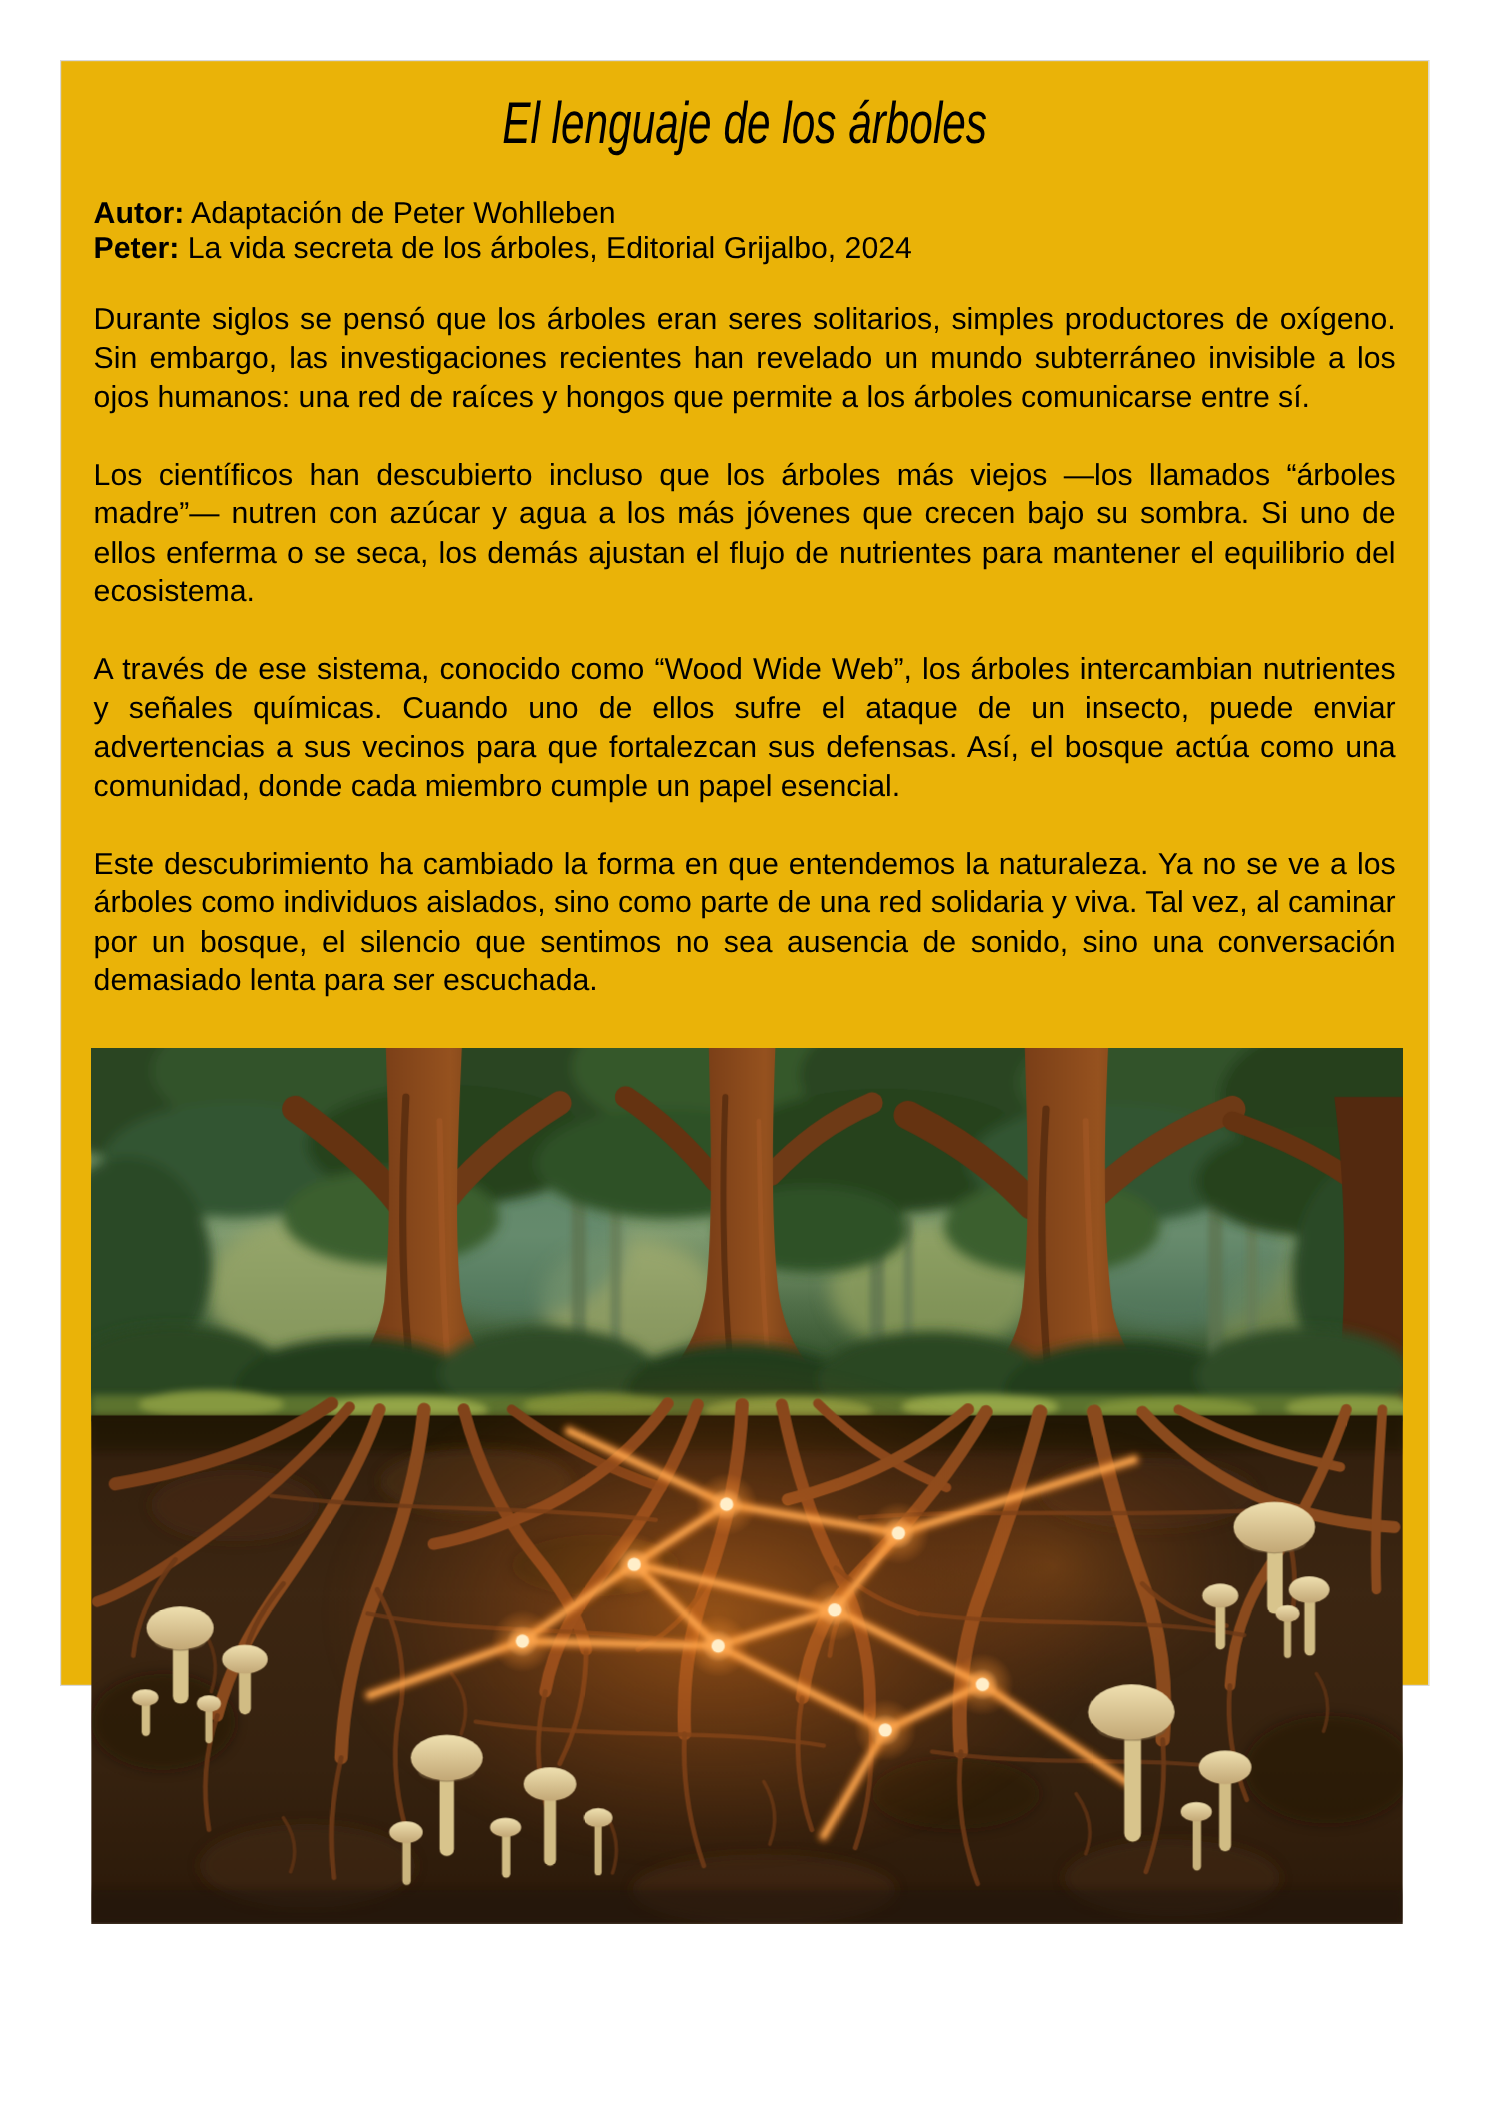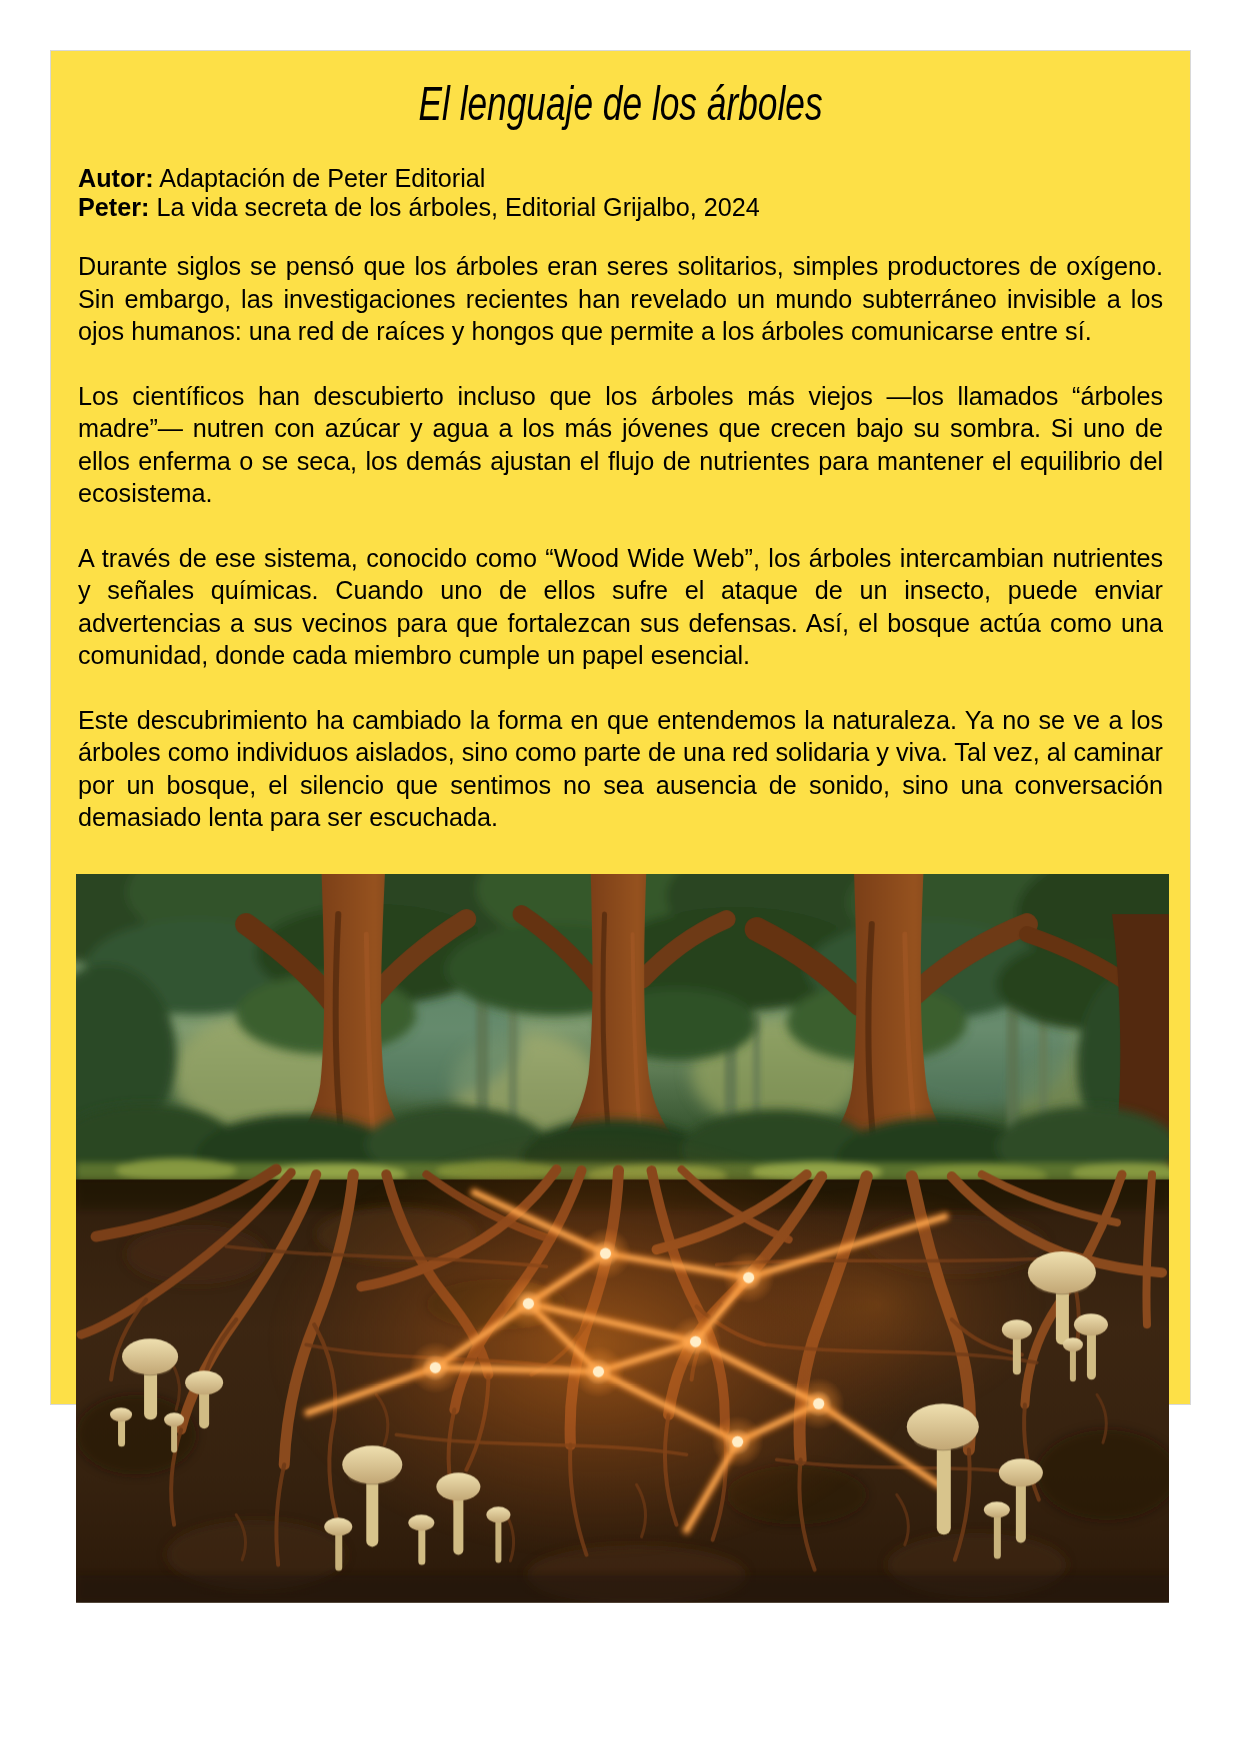--- a/index.html
+++ b/index.html
@@ -7,21 +7,21 @@
     width:1241px;height:1754px;
     background:#ffffff;
     font-family:"Liberation Sans", sans-serif;
     color:#000;
     overflow:hidden;
     position:relative;
   }
   .page-card{
     position:absolute;left:50px;top:50px;
     width:1141px;height:1355px;
-    background:#fde047;
+    background:#eab308;
     border:1px solid #d8d8d8;
     box-sizing:border-box;
   }
   .content{padding:0 27px;}
   .doc-title{
     margin:23px 0 0 0;
     text-align:center;
     font-style:italic;
     font-weight:400;
     font-size:49px;
@@ -53,21 +53,21 @@
 </style>
 </head>
 <body>
 
 <div class="page-card">
   <div class="content">
 
     <h1 class="doc-title">El lenguaje de los árboles</h1>
 
     <div class="meta">
-      <div><b>Autor:</b> <span>Adaptación de Peter Editorial</span></div>
+      <div><b>Autor:</b> <span>Adaptación de Peter Wohlleben</span></div>
       <div><b>Peter:</b> <span class="book">La vida secreta de los árboles</span><span>, Editorial Grijalbo, 2024</span></div>
     </div>
 
     <p class="para first">Durante siglos se pensó que los árboles eran seres solitarios, simples productores de oxígeno. Sin embargo, las investigaciones recientes han revelado un mundo subterráneo invisible a los ojos humanos: una red de raíces y hongos que permite a los árboles comunicarse entre sí.</p>
     <p class="para">Los científicos han descubierto incluso que los árboles más viejos —los llamados “árboles madre”— nutren con azúcar y agua a los más jóvenes que crecen bajo su sombra. Si uno de ellos enferma o se seca, los demás ajustan el flujo de nutrientes para mantener el equilibrio del ecosistema.</p>
     <p class="para">A través de ese sistema, conocido como “Wood Wide Web”, los árboles intercambian nutrientes y señales químicas. Cuando uno de ellos sufre el ataque de un insecto, puede enviar advertencias a sus vecinos para que fortalezcan sus defensas. Así, el bosque actúa como una comunidad, donde cada miembro cumple un papel esencial.</p>
     <p class="para">Este descubrimiento ha cambiado la forma en que entendemos la naturaleza. Ya no se ve a los árboles como individuos aislados, sino como parte de una red solidaria y viva. Tal vez, al caminar por un bosque, el silencio que sentimos no sea ausencia de sonido, sino una conversación demasiado lenta para ser escuchada.</p>
 
     <div class="illustration-wrap">
       <svg width="1093" height="729" viewBox="0 0 1092 728">

